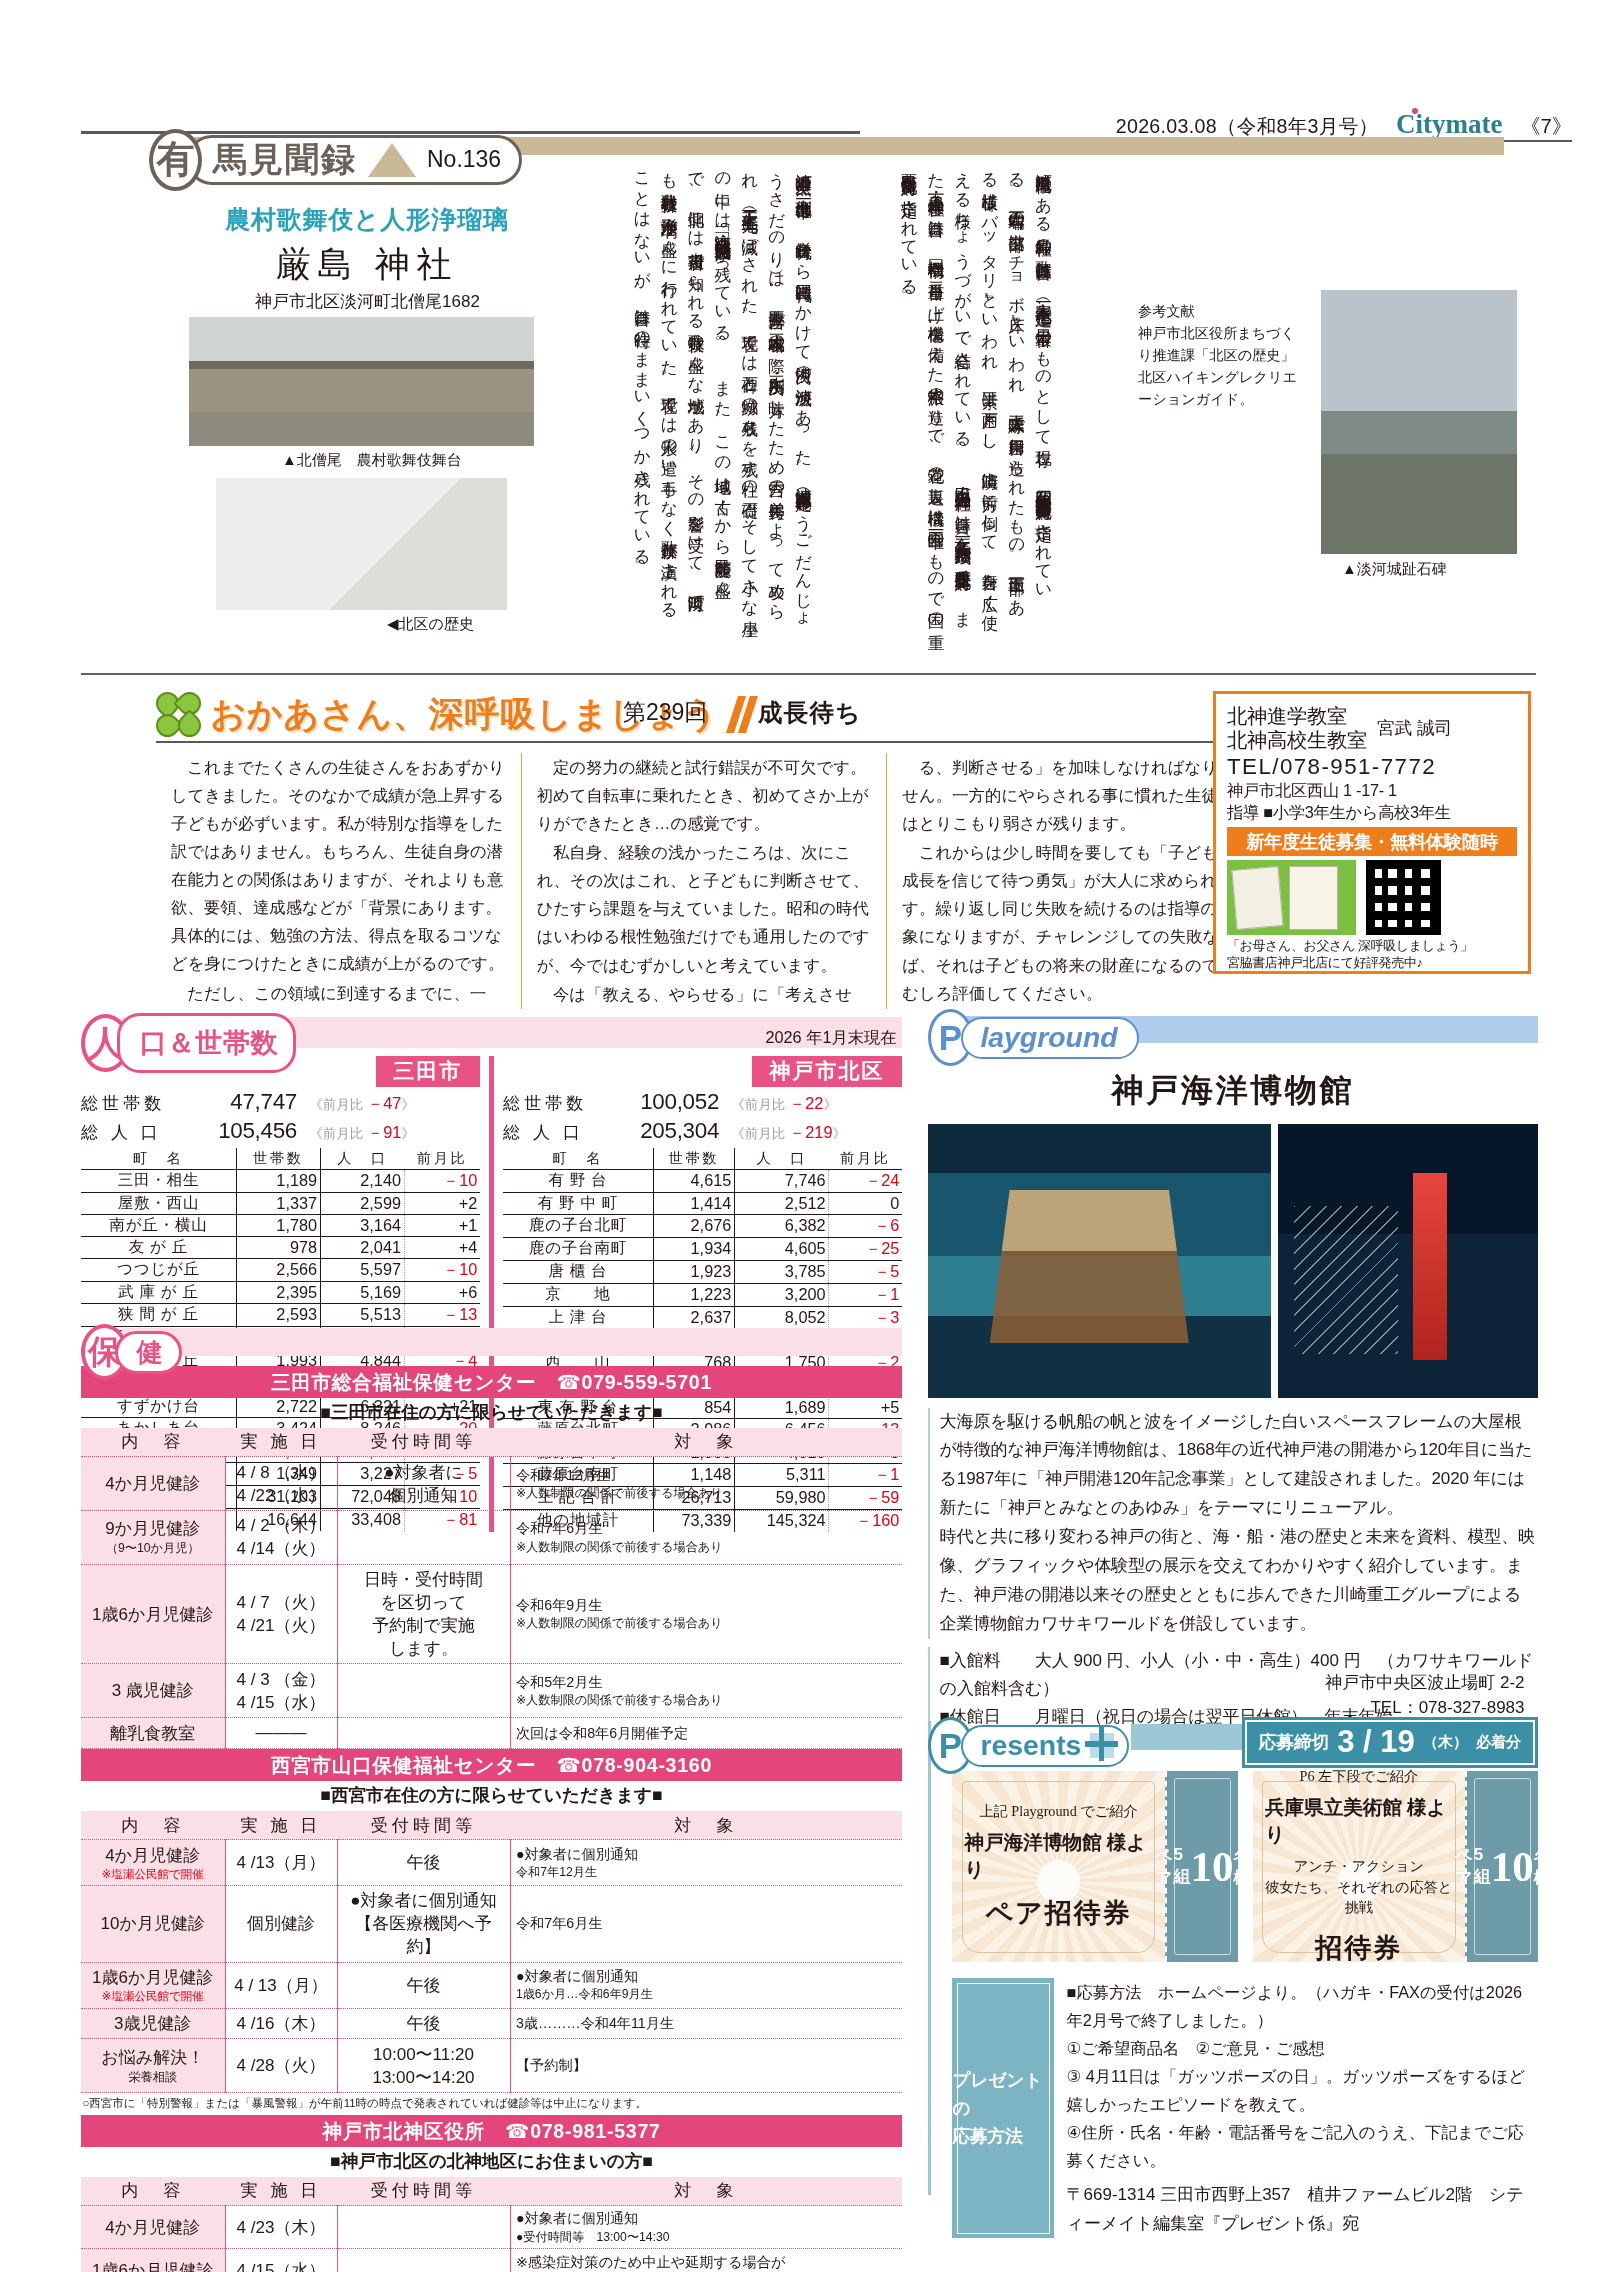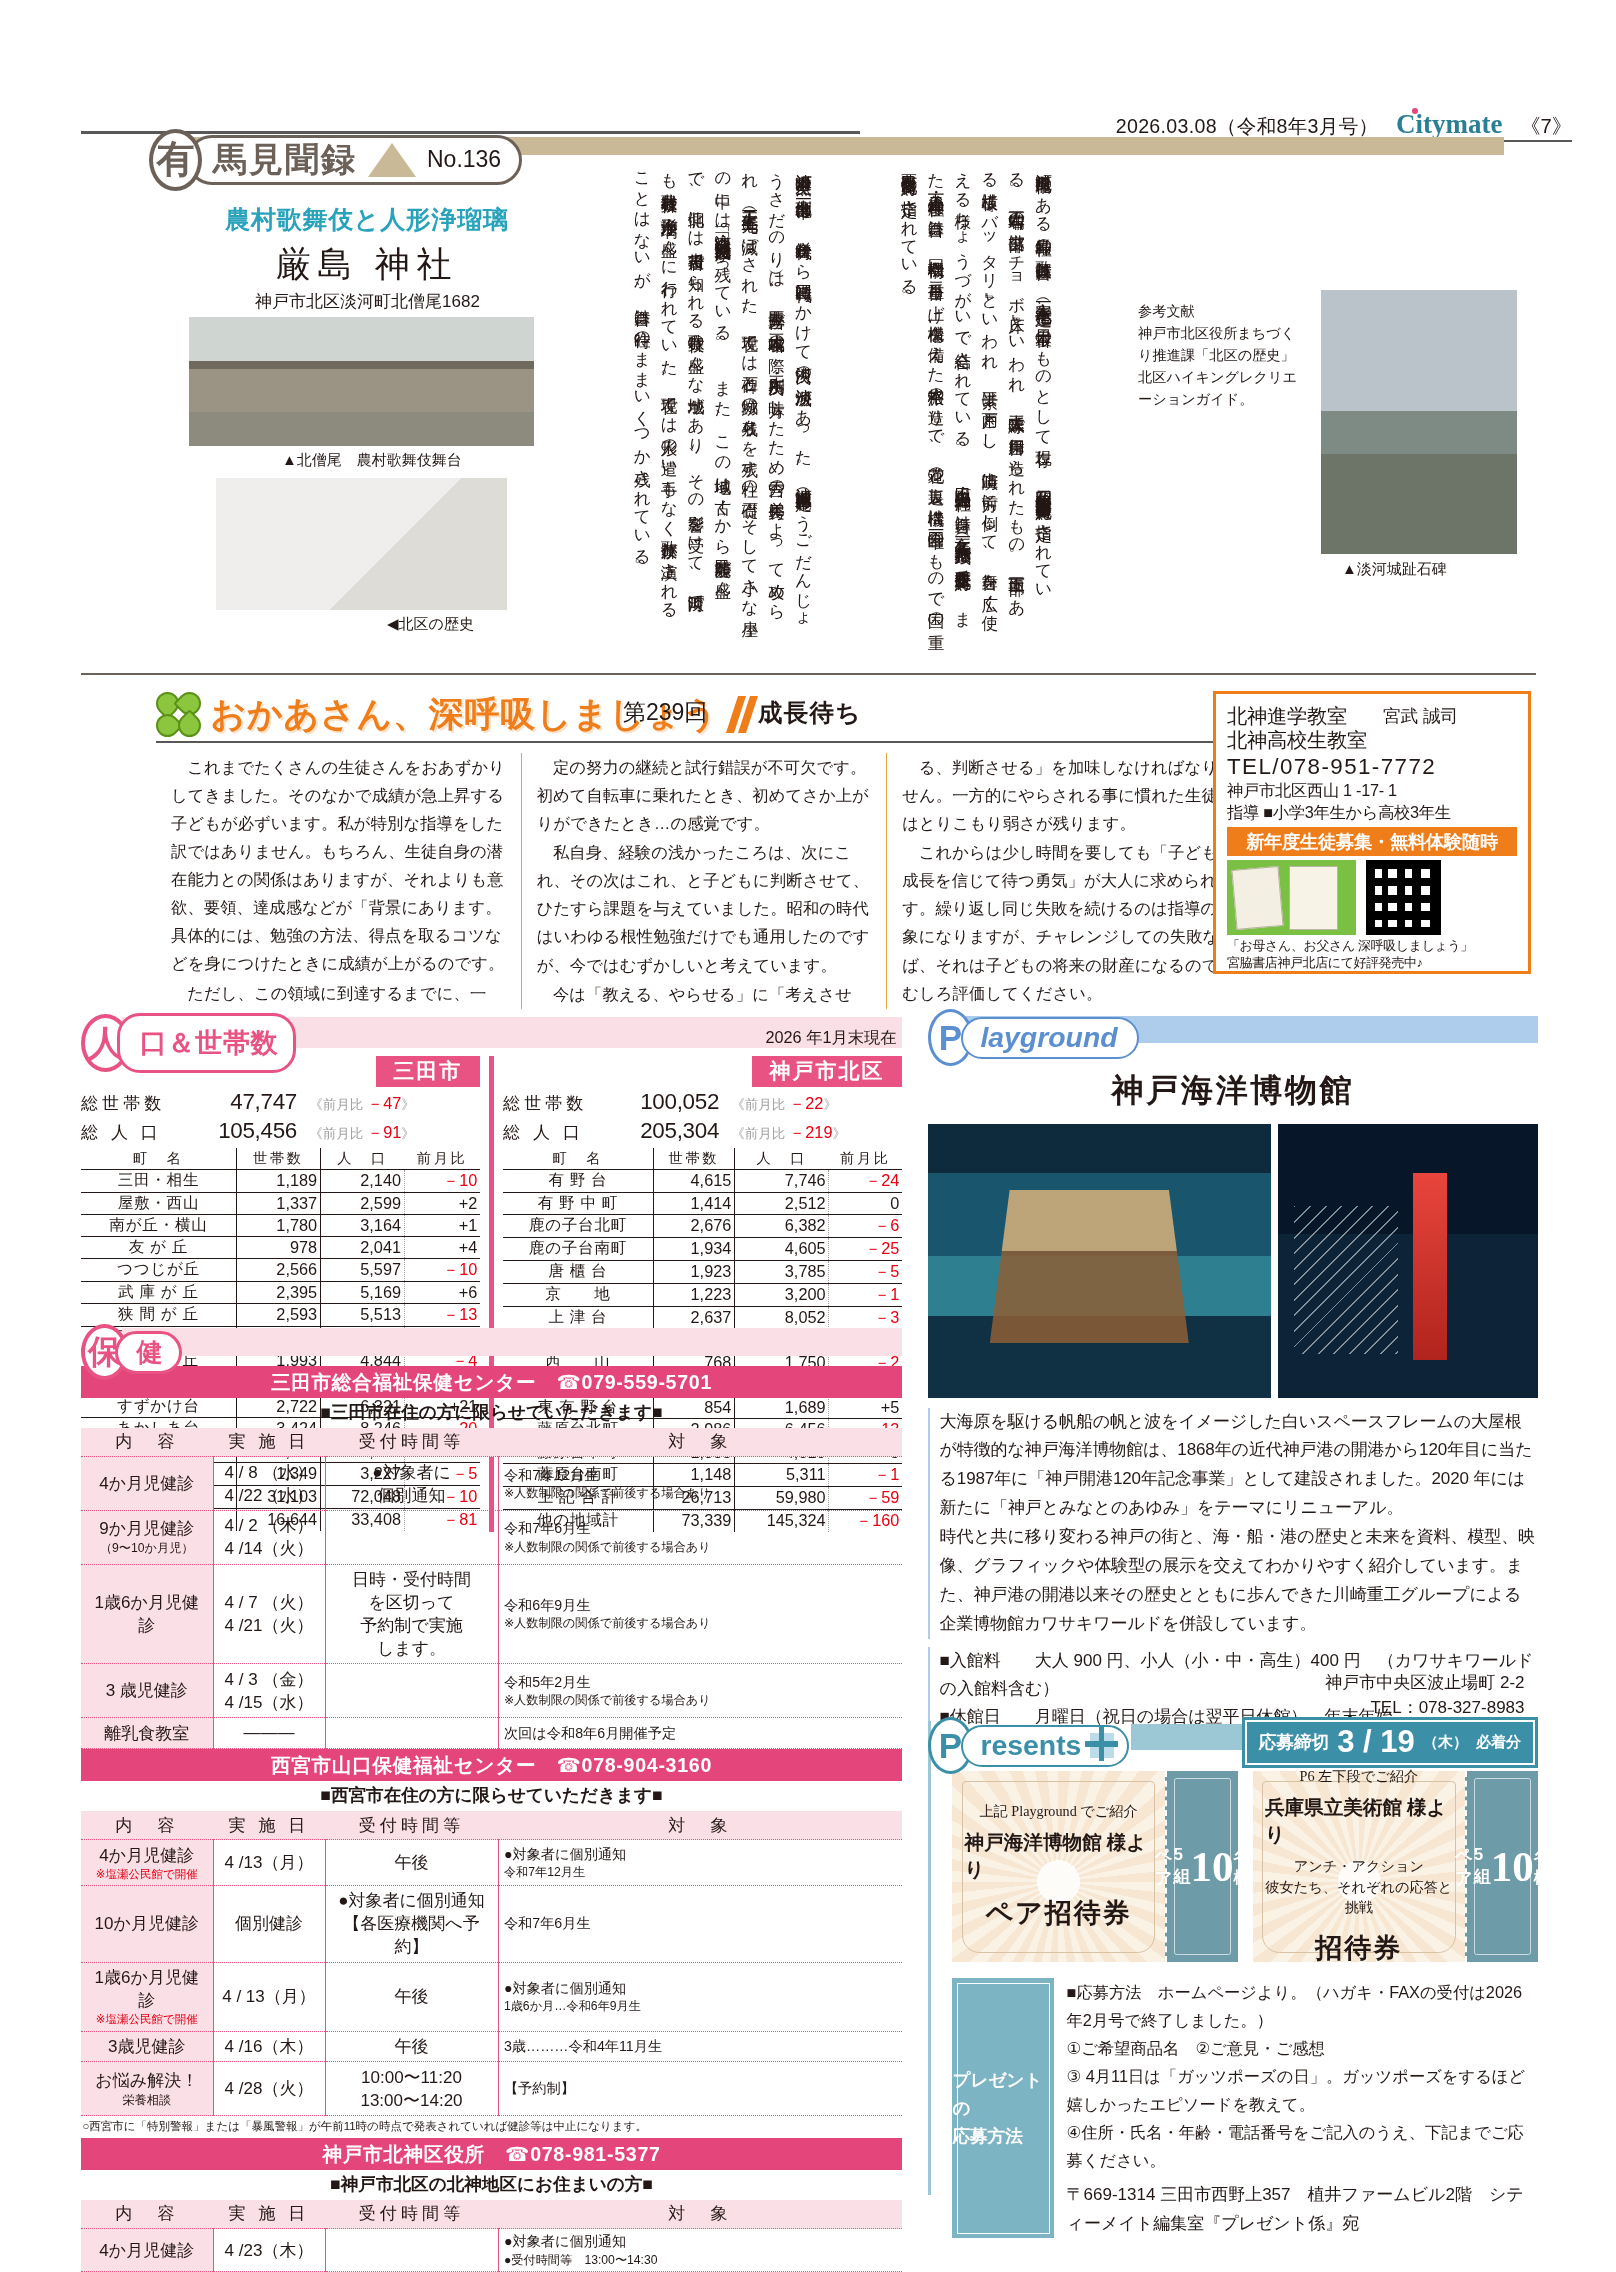--- a/index.html
+++ b/index.html
@@ -79,21 +79,21 @@
   .s2-rule { position:absolute; left:75px; top:64px; width:1097px; height:2px; background:#595757; }
   .s2-body { position:absolute; left:75px; top:76px; width:1097px; height:203px;
              display:grid; grid-template-columns:1fr 1fr 1fr; }
   .s2-col { padding:0 15px; font-size:16.3px; line-height:1.72; letter-spacing:0.1px;
             border-right:1.4px solid #e8a23c; }
   .s2-col:last-child { border-right:none; }
   .s2-col p { text-indent:1em; margin-bottom:1.4px; }
 
   .adbox { position:absolute; left:1213px; top:691px; width:318px; height:283px;
            border:3.4px solid #ef7d1a; background:#fff; padding:9.5px 11px; }
-  .ad-r1 { display:flex; align-items:flex-start; gap:16px; }
+  .ad-r1 { display:flex; align-items:center; gap:10px; }
   .ad-school { font-size:20.3px; line-height:1.22; letter-spacing:-0.3px; }
   .ad-person { font-size:17.6px; }
   .ad-tel { font-size:22.4px; letter-spacing:1.4px; margin-top:1.4px; }
   .ad-addr,.ad-guide { font-size:16.3px; letter-spacing:-0.3px; }
   .ad-banner { background:#ef7d1a; color:#fff; font-size:18.3px; font-weight:bold;
                text-align:center; padding:2px 0; letter-spacing:-0.3px; margin-top:2.7px; }
   .ad-media { display:flex; gap:9.5px; margin-top:4.1px; align-items:flex-start; }
   .books { width:129px;height:75px;background:#7ac143; position:relative; }
   .books i { position:absolute; background:#f3efe2; border:0.7px solid #b9b3a0; }
   .books i:nth-child(1){left:6.8px;top:8.1px;width:47px;height:60px;transform:rotate(-5deg);}
@@ -149,21 +149,21 @@
                    border-radius:22px;display:flex;align-items:center;padding:0 16.3px 0 19px;
                    font-size:26px;font-weight:bold;color:#e95383; }
   .h-band { position:absolute; left:41px; top:4.1px; width:780px; height:28.4px; background:#fbdfe7; }
   .cbar { background:#e4467c; color:#fff; text-align:center; font-size:19.6px; font-weight:bold;
           padding:2.7px 0; letter-spacing:0.7px; }
   .cnote { text-align:center; font-size:17.6px; padding:2px 0 3.4px; font-weight:bold; }
   table.ht { width:100%; border-collapse:collapse; font-size:17px; }
   table.ht th { background:#fbdfe7; font-weight:normal; font-size:17px; letter-spacing:4.1px;
                 padding:2.7px 0; border-bottom:1.4px dotted #e95383; }
   table.ht td { border-bottom:1.4px dotted #e95383; padding:3.4px 5.4px; vertical-align:middle; }
-  table.ht td.c1 { background:#fbdfe7; text-align:center; width:132px; }
+  table.ht td.c1 { background:#fbdfe7; text-align:center; width:144px; }
   table.ht td.c2 { text-align:center; width:112px; border-left:0.7px solid #e95383; }
   table.ht td.c3 { text-align:center; width:173px; border-left:0.7px solid #e95383; }
   table.ht td.c4 { border-left:0.7px solid #e95383; font-size:14.2px; line-height:1.35; }
   .sml { font-size:12.2px; }
   .redsml { font-size:11.5px; color:#e60012; }
   .footnote { font-size:11.5px; padding:3.4px 1.4px; }
 
   
   .pgsec { position:absolute; left:928px; top:1009px; width:610px; }
   .pg-badge { position:absolute; left:0; top:0; display:flex; align-items:center; z-index:4; }

